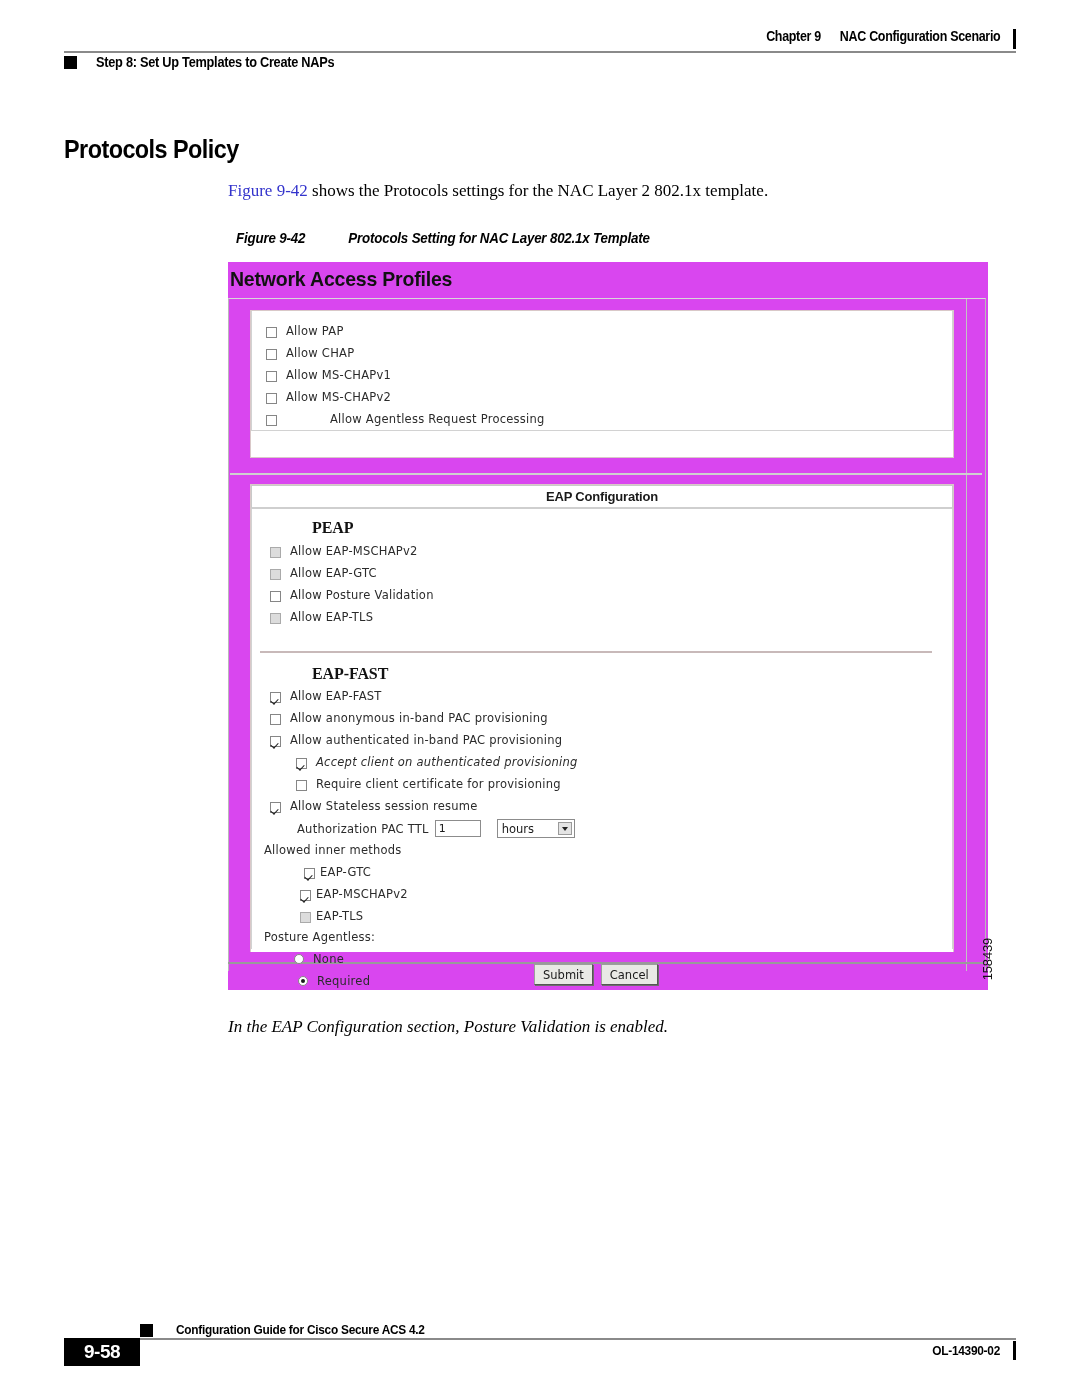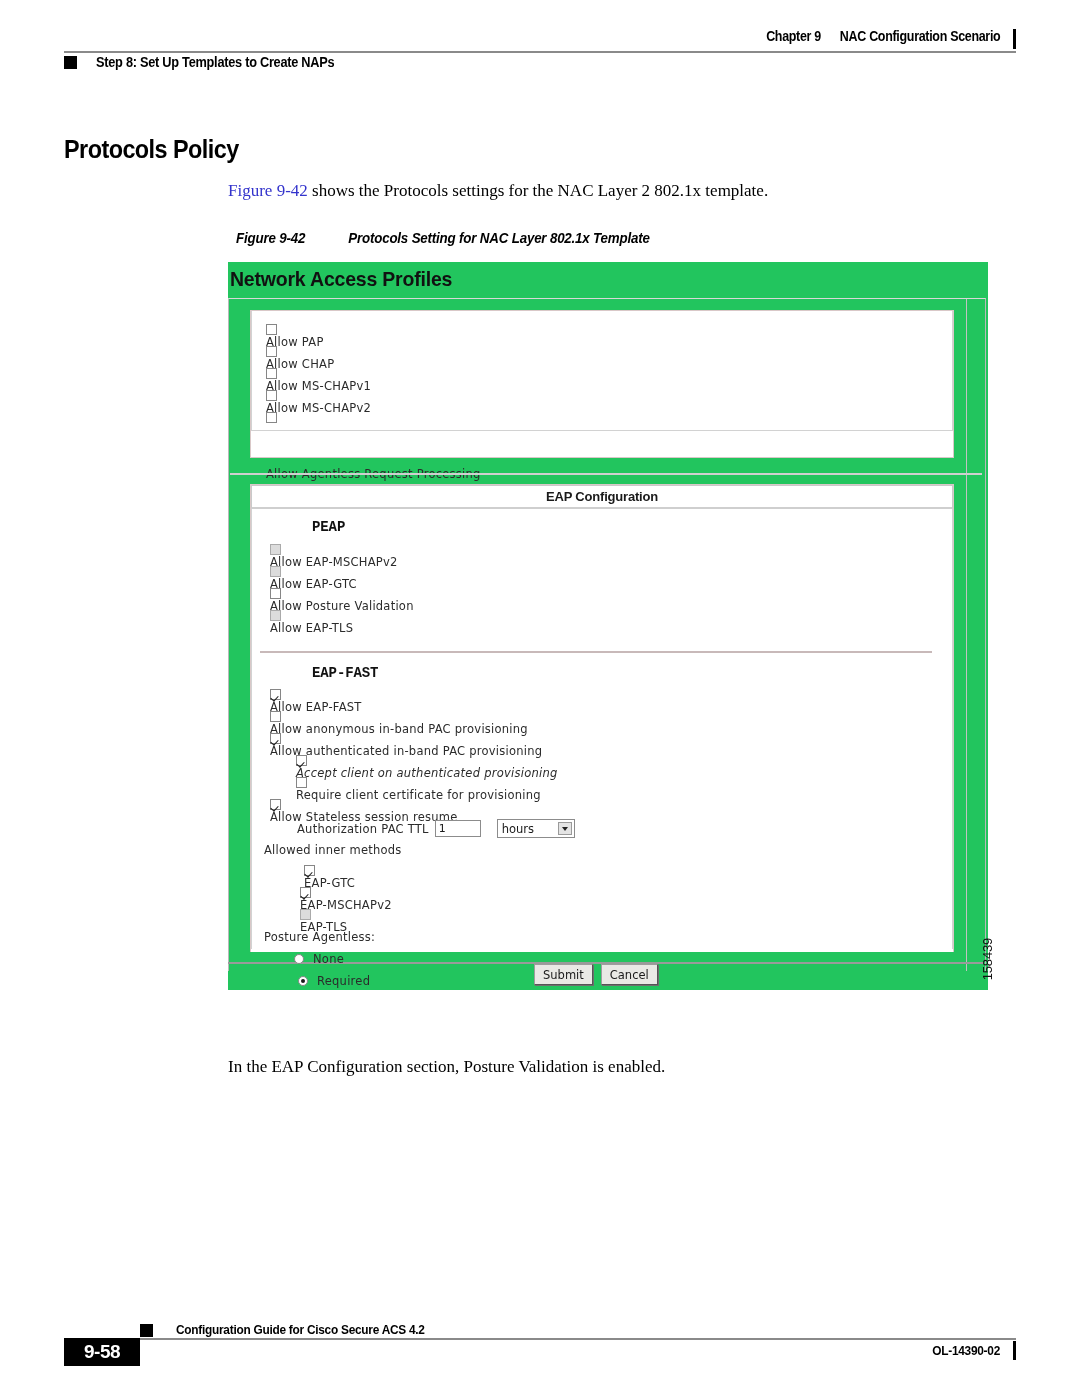--- a/index.html
+++ b/index.html
@@ -109,35 +109,36 @@
     letter-spacing: -0.2px;
     white-space: nowrap;
     transform: scaleX(0.92);
     transform-origin: left top;
   }
   #figure-caption .fig-label { display: inline-block; width: 122px; }
 
   #closing-para {
     position: absolute;
     left: 228px;
-    top: 1056px;
+    top: 1016px;
     font-family: "Liberation Serif", serif;
     font-size: 17px;
     line-height: 22px;
+    font-style: italic;
   }
 
   
   #screenshot {
     position: absolute;
     left: 228px;
     top: 262px;
     width: 760px;
     height: 728px;
     font-family: "DejaVu Sans", sans-serif;
-    background: #22c55e;
+    background: #d946ef;
   }
   #app-title {
     position: absolute;
     left: 2px;
     top: 5px;
     font-family: "Liberation Sans", sans-serif;
     font-weight: bold;
     font-size: 20.5px;
     color: #111;
     letter-spacing: -0.2px;
@@ -231,23 +232,22 @@
   }
   #panel-eap .panel-body {
     height: 440px;
     border-bottom: none;
   }
 
   
   .chk-row {
     position: absolute;
     display: flex;
-    align-items: flex-start;
-    white-space: nowrap;
-    flex-direction: column;
+    align-items: flex-end;
+    white-space: nowrap;
   }
   .cbox {
     width: 11px;
     height: 11px;
     box-sizing: border-box;
     border: 1px solid #868686;
     background: #ffffff;
     margin-right: 9px;
     position: relative;
     flex: 0 0 auto;
@@ -298,23 +298,23 @@
     left: 2px;
     top: 2px;
     width: 4px;
     height: 4px;
     border-radius: 50%;
     background: #1a1a1a;
   }
 
   .sub-head {
     position: absolute;
-    font-family: Liberation Mono, monospace;
-    font-weight: bold;
-    font-size: 14px;
+    font-family: Liberation Serif, serif;
+    font-weight: bold;
+    font-size: 16px;
     color: #111;
     letter-spacing: -0.1px;
     white-space: nowrap;
     padding-left: 48px;
   }
   .plain-text {
     position: absolute;
     font-family: "DejaVu Sans", sans-serif;
     font-size: 11.5px;
     color: #2b2b2b;

